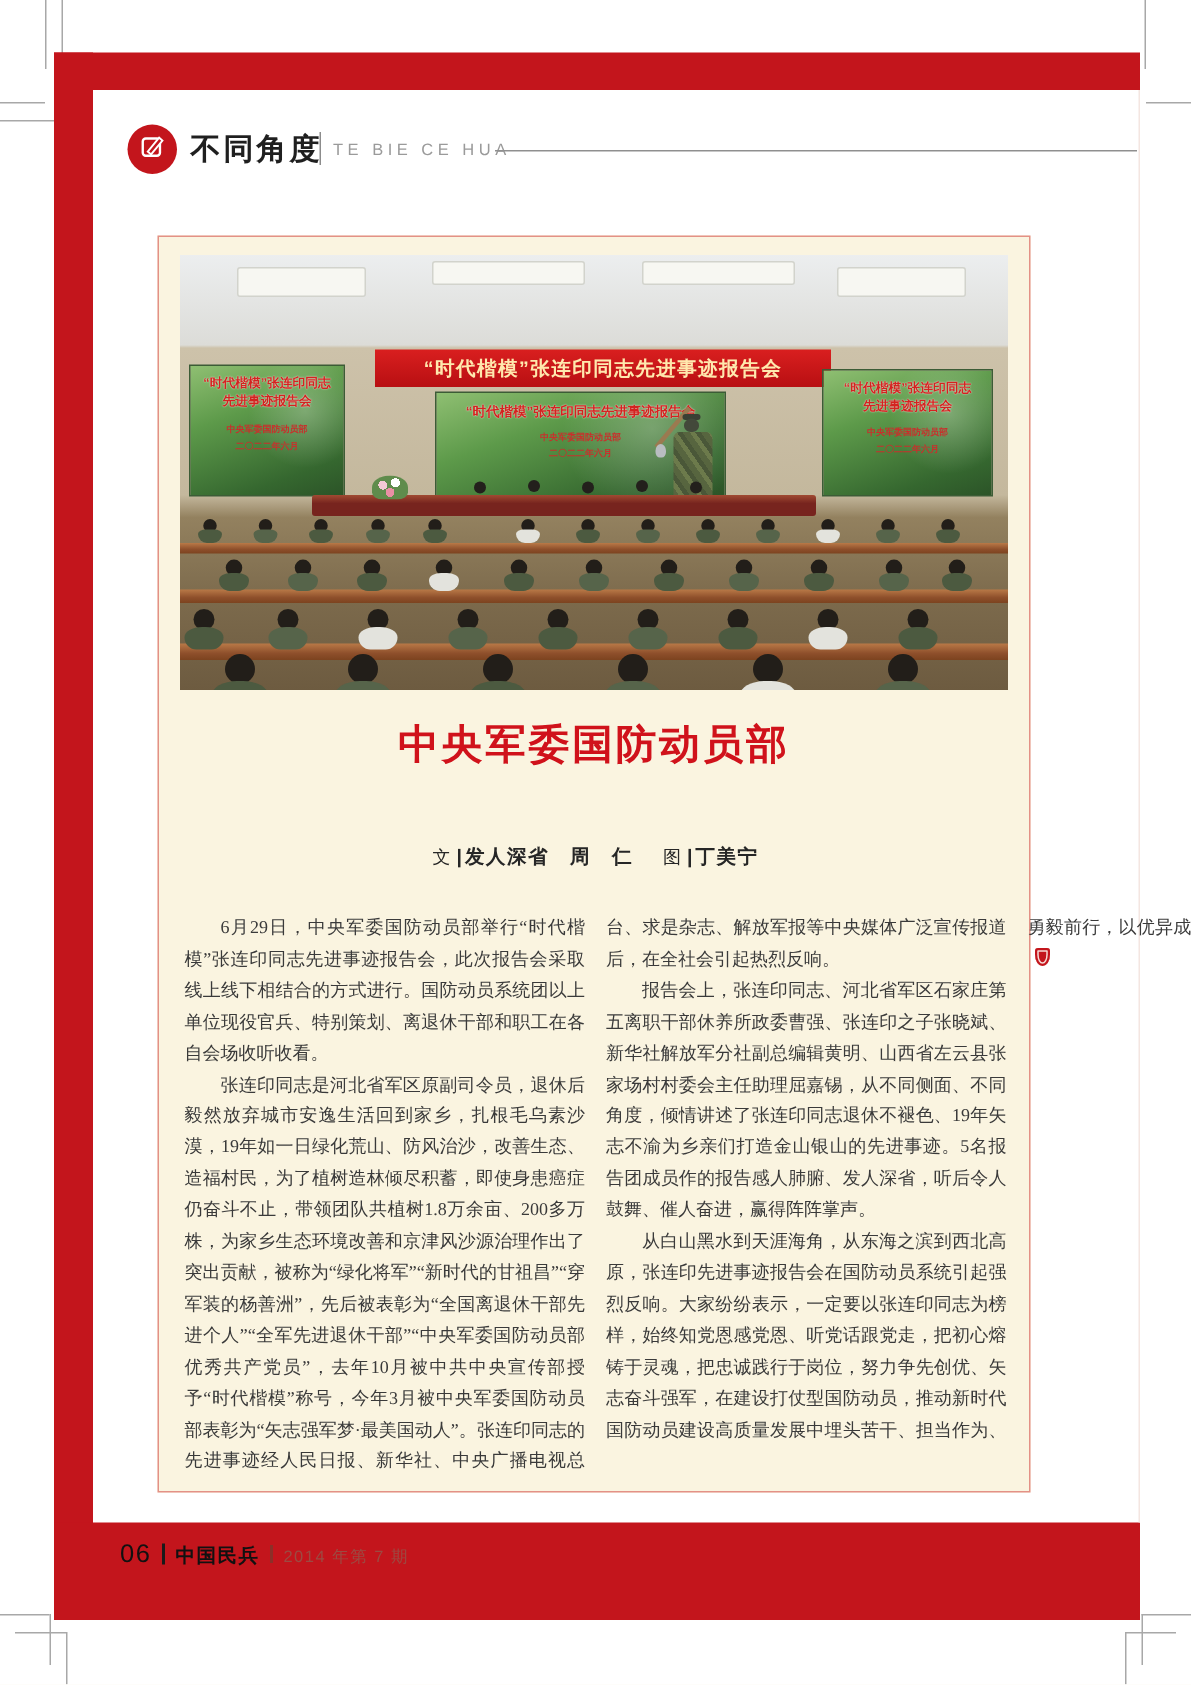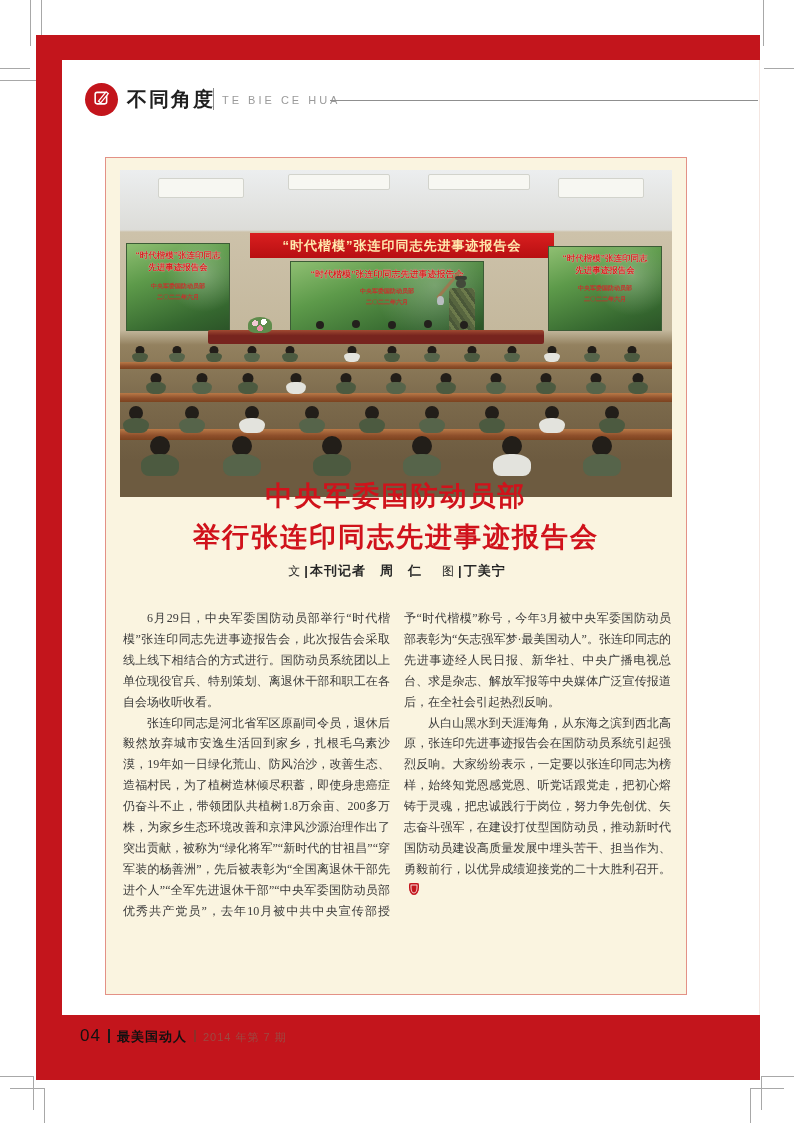--- a/index.html
+++ b/index.html
@@ -15,21 +15,21 @@
             background:#c3151c;display:flex;align-items:center;justify-content:center;}
   .hdr-title{position:absolute;left:127px;top:86px;font-size:20px;font-weight:bold;color:#1f1f1f;
              letter-spacing:2px;}
   .hdr-sep{position:absolute;left:213px;top:88px;width:1px;height:22px;background:#8c8c8c;}
   .hdr-pinyin{position:absolute;left:222px;top:94px;font-size:11px;color:#9a9a9a;letter-spacing:3px;}
   .hdr-rule{position:absolute;left:330px;top:100px;width:428px;height:1px;background:#8f8f8f;}
   
   .panel{position:absolute;left:105px;top:157px;width:582px;height:838px;background:#faf4e0;
          border:1px solid #e39186;box-sizing:border-box;}
   
-  .photo{position:absolute;left:14px;top:12px;width:552px;height:327px;overflow:hidden;
+  .photo{position:absolute;left:14px;top:12px;width:552px;height:290px;overflow:hidden;
          background:linear-gradient(#eceeef 0,#dcdcd8 60px,#cdc2aa 62px,#c4b89d 160px,#93815f 175px,#7c6a4c 230px,#6d5b40 290px);}
   .ph-light{position:absolute;background:#f7f7f2;border:1px solid #d2d3cc;border-radius:2px;}
   .ph-led{position:absolute;left:130px;top:63px;width:304px;height:25px;background:linear-gradient(#d91f1f,#b80f12);
           display:flex;align-items:center;justify-content:center;}
   .ph-led span{font-size:13px;font-weight:bold;color:#ffe9ae;letter-spacing:1px;white-space:nowrap;}
   .screen{position:absolute;background:
             radial-gradient(circle at 75% 35%,rgba(255,255,255,.25),rgba(255,255,255,0) 40%),
             linear-gradient(160deg,#8fbf72 0,#5d9a4a 35%,#35672f 80%,#2c5428 100%);
           border:1px solid #3c5c36;box-sizing:border-box;text-align:center;overflow:hidden;}
   .scr-t1{font-weight:bold;color:#d42320;text-shadow:0 0 1px #fff;line-height:1.35;margin-top:6px;}
@@ -318,34 +318,34 @@
           </div>
           <div class="person" style="left: 482px; top: 266px;">
             <div class="p-head" style="height: 20px; width: 20px;"></div>
             <div class="p-body" style="top: 18px; width: 38px; height: 22px; background: rgb(86, 100, 74);"></div>
           </div>
         </div>
     </div>
 
     <div class="headline">
       <div>中央军委国防动员部</div>
-      <div>举行张连印同志先进事迹报告会</div>
     </div>
 
     <div class="byline">
-      <span class="lab">文</span><span class="bar">|</span><span class="credit">本刊记者　周　仁</span><span class="gap"></span><span class="lab">图</span><span class="bar">|</span><span class="credit">丁美宁</span>
+      <span class="lab">文</span><span class="bar">|</span><span class="credit">发人深省　周　仁</span><span class="gap"></span><span class="lab">图</span><span class="bar">|</span><span class="credit">丁美宁</span>
     </div>
 
     <div class="article" id="article-body">
         <p>6月29日，中央军委国防动员部举行“时代楷模”张连印同志先进事迹报告会，此次报告会采取线上线下相结合的方式进行。国防动员系统团以上单位现役官兵、特别策划、离退休干部和职工在各自会场收听收看。</p>
         <p>张连印同志是河北省军区原副司令员，退休后毅然放弃城市安逸生活回到家乡，扎根毛乌素沙漠，19年如一日绿化荒山、防风治沙，改善生态、造福村民，为了植树造林倾尽积蓄，即使身患癌症仍奋斗不止，带领团队共植树1.8万余亩、200多万株，为家乡生态环境改善和京津风沙源治理作出了突出贡献，被称为“绿化将军”“新时代的甘祖昌”“穿军装的杨善洲”，先后被表彰为“全国离退休干部先进个人”“全军先进退休干部”“中央军委国防动员部优秀共产党员”，去年10月被中共中央宣传部授予“时代楷模”称号，今年3月被中央军委国防动员部表彰为“矢志强军梦·最美国动人”。张连印同志的先进事迹经人民日报、新华社、中央广播电视总台、求是杂志、解放军报等中央媒体广泛宣传报道后，在全社会引起热烈反响。</p>
+        <p>报告会上，张连印同志、河北省军区石家庄第五离职干部休养所政委曹强、张连印之子张晓斌、新华社解放军分社副总编辑黄明、山西省左云县张家场村村委会主任助理屈嘉锡，从不同侧面、不同角度，倾情讲述了张连印同志退休不褪色、19年矢志不渝为乡亲们打造金山银山的先进事迹。5名报告团成员作的报告感人肺腑、发人深省，听后令人鼓舞、催人奋进，赢得阵阵掌声。</p>
         <p>从白山黑水到天涯海角，从东海之滨到西北高原，张连印先进事迹报告会在国防动员系统引起强烈反响。大家纷纷表示，一定要以张连印同志为榜样，始终知党恩感党恩、听党话跟党走，把初心熔铸于灵魂，把忠诚践行于岗位，努力争先创优、矢志奋斗强军，在建设打仗型国防动员，推动新时代国防动员建设高质量发展中埋头苦干、担当作为、勇毅前行，以优异成绩迎接党的二十大胜利召开。<span class="endmark"></span></p>
       </div>
   </div>
 
   <div class="footer">
-    <span class="f-num">04</span>
+    <span class="f-num">06</span>
     <span class="f-bar"></span>
-    <span class="f-mag">最美国动人</span>
+    <span class="f-mag">中国民兵</span>
     <span class="f-bar2"></span>
     <span class="f-issue">2014 年第 7 期</span>
   </div>
 </div>
 
 </body></html>

